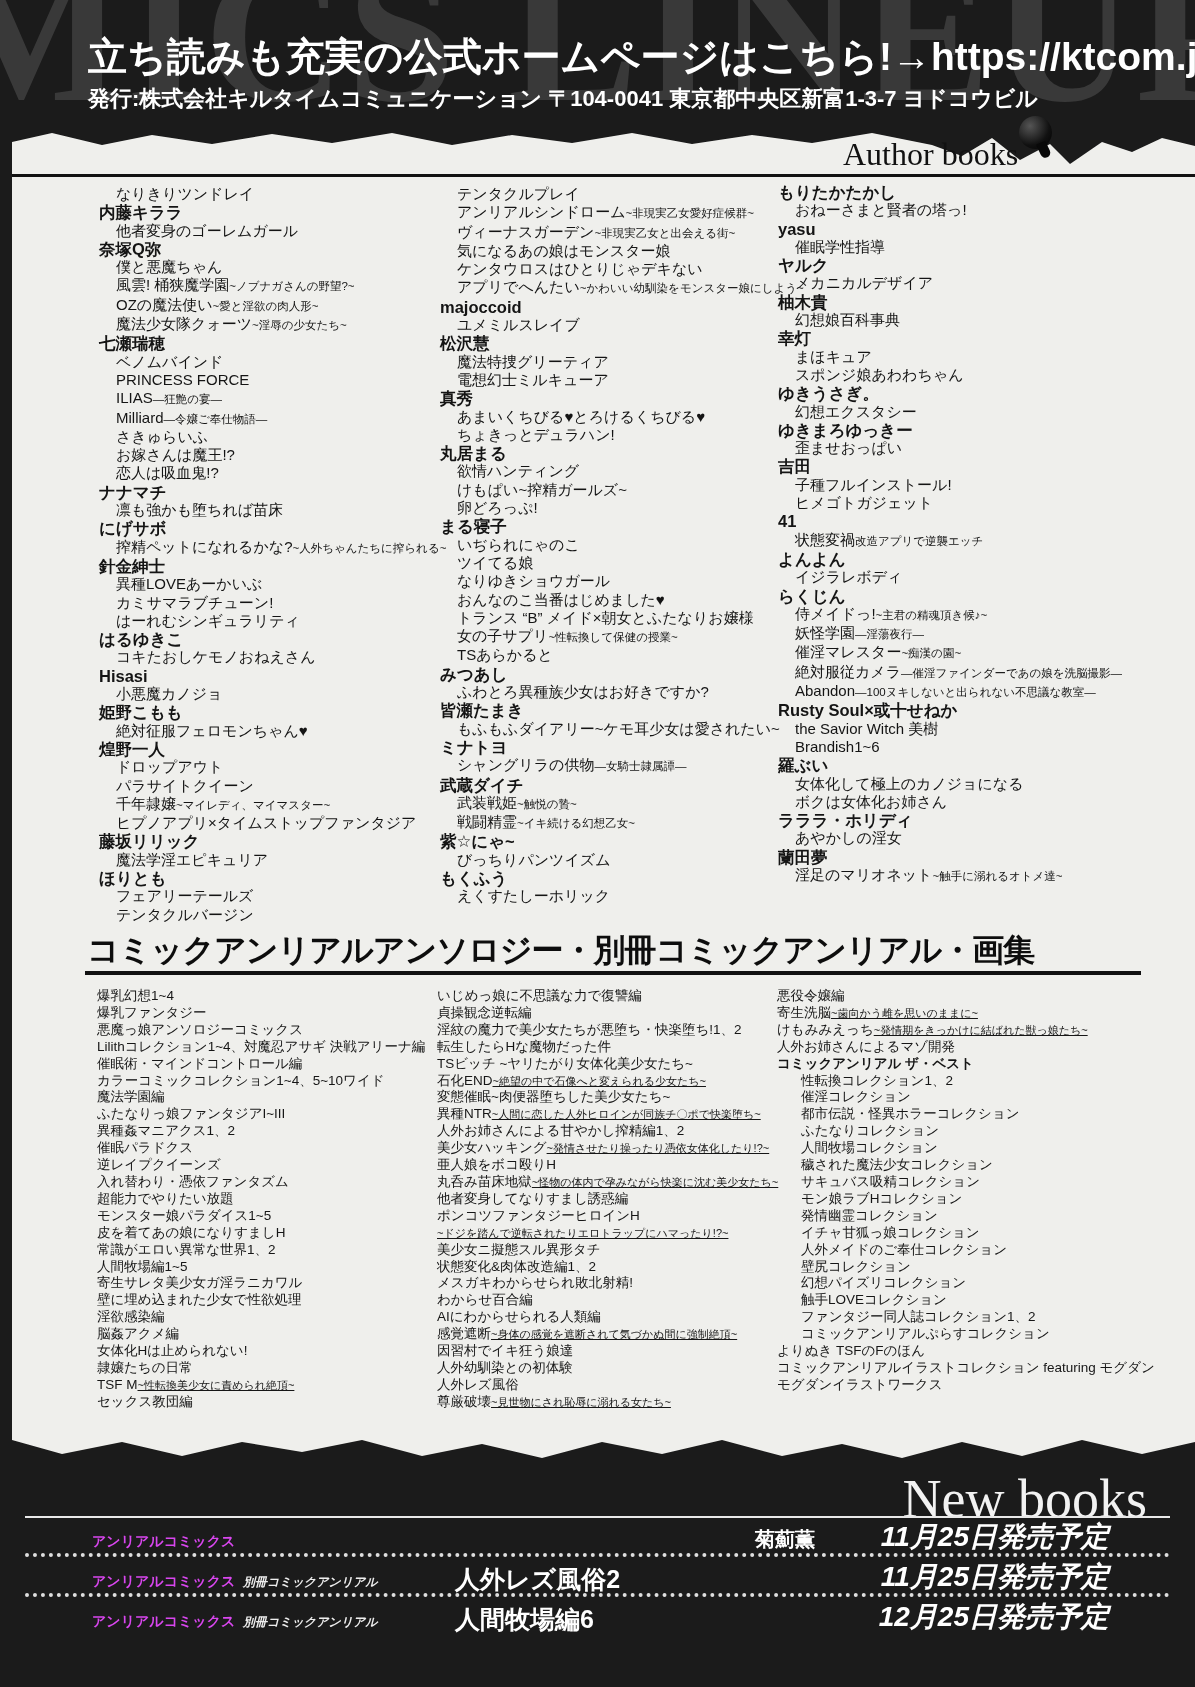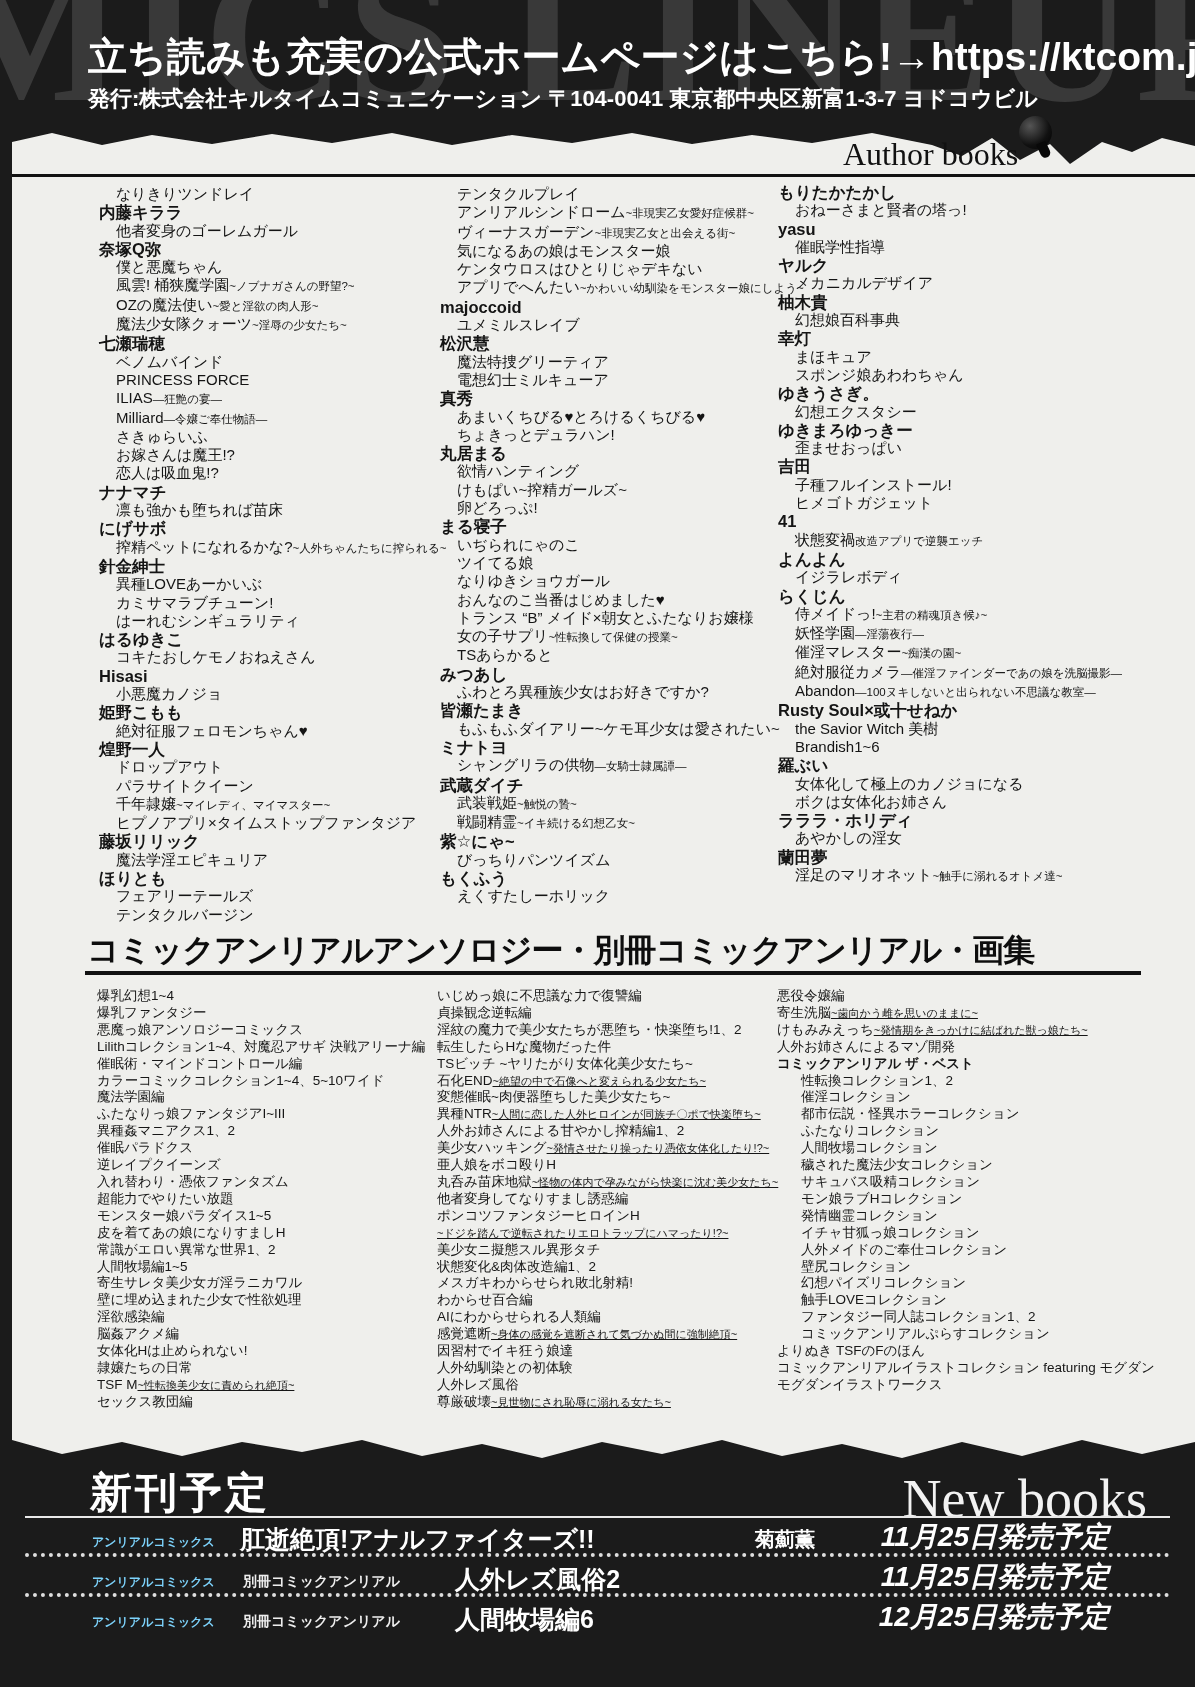--- a/index.html
+++ b/index.html
@@ -49,22 +49,22 @@
   .b1{left:97px;top:988px;width:330px;}
   .b2{left:437px;top:988px;width:340px;}
   .b3{left:777px;top:988px;width:360px;}
   
   .nb-jp{position:absolute;left:90px;top:1465px;color:#fff;font-size:42px;font-weight:900;
        letter-spacing:3px;white-space:nowrap;}
   .nb-en{position:absolute;right:48px;top:1468px;color:#f2f2f2;
        font-family:"Liberation Serif","DejaVu Serif",serif;font-size:54px;white-space:nowrap;}
   .nb-rule{position:absolute;left:25px;top:1516px;width:1145px;height:2px;background:#e9e9e9;}
   .nbrow{position:absolute;left:0;width:1195px;height:36px;color:#fff;}
-  .nbrow .lab{position:absolute;left:92px;bottom:5px;font-size:12px;font-weight:bold;color:#7dd3fc;white-space:nowrap;}
-  .nbrow .lab2{position:absolute;left:243px;bottom:5px;font-size:14px;font-weight:bold;color:#eee;white-space:nowrap;}
+  .nbrow .lab{position:absolute;left:92px;bottom:5px;font-size:14px;font-weight:bold;color:#d946ef;white-space:nowrap;}
+  .nbrow .lab2{position:absolute;left:243px;bottom:5px;font-size:12px;font-weight:bold;color:#eee;white-space:nowrap;font-style:italic;}
   .nbrow .ttl{position:absolute;bottom:0;font-size:25px;font-weight:900;white-space:nowrap;}
   .nbrow .au{position:absolute;left:755px;bottom:3px;font-size:20px;font-weight:bold;white-space:nowrap;}
   .nbrow .dt{position:absolute;right:86px;bottom:0;font-size:28px;font-weight:900;font-style:italic;white-space:nowrap;}
   .r1{top:1520px;} .r1 .ttl{left:240px;}
   .r2{top:1560px;} .r2 .ttl{left:455px;margin-top:13px;}
   .r3{top:1600px;} .r3 .ttl{left:455px;}
   .dot{position:absolute;left:25px;width:1145px;border-top:4px dotted #dedede;}
   .d1{top:1553px;} .d2{top:1593px;}
 </style>
 </head>
@@ -284,27 +284,25 @@
       <div class="ln t lv1"><span>壁尻コレクション</span></div>
       <div class="ln t lv1"><span>幻想パイズリコレクション</span></div>
       <div class="ln t lv1"><span>触手LOVEコレクション</span></div>
       <div class="ln t lv1"><span>ファンタジー同人誌コレクション1、2</span></div>
       <div class="ln t lv1"><span>コミックアンリアルぷらすコレクション</span></div>
       <div class="ln t"><span>よりぬき TSFのFのほん</span></div>
       <div class="ln t"><span>コミックアンリアルイラストコレクション featuring モグダン</span></div>
       <div class="ln t"><span>モグダンイラストワークス</span></div>
     </div>
 
-  <div class="nb-jp">新刊予定</div>
   <div class="nb-en">New books</div>
   <div class="nb-rule"></div>
 
   <div class="nbrow r1">
     <span class="lab">アンリアルコミックス</span>
-    <span class="ttl">肛逝絶頂!アナルファイターズ!!</span>
     <span class="au">菊薊薫</span>
     <span class="dt">11月25日発売予定</span>
   </div>
   <div class="dot d1"></div>
   <div class="nbrow r2">
     <span class="lab">アンリアルコミックス</span>
     <span class="lab2">別冊コミックアンリアル</span>
     <span class="ttl">人外レズ風俗2</span>
     <span class="dt">11月25日発売予定</span>
   </div>

